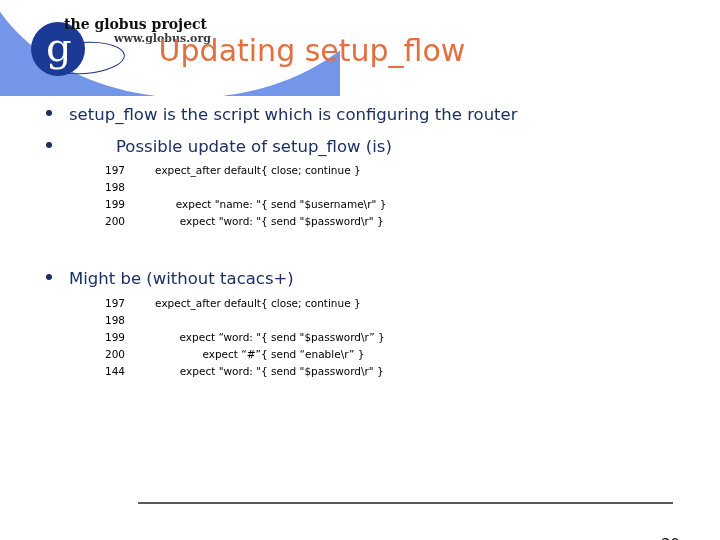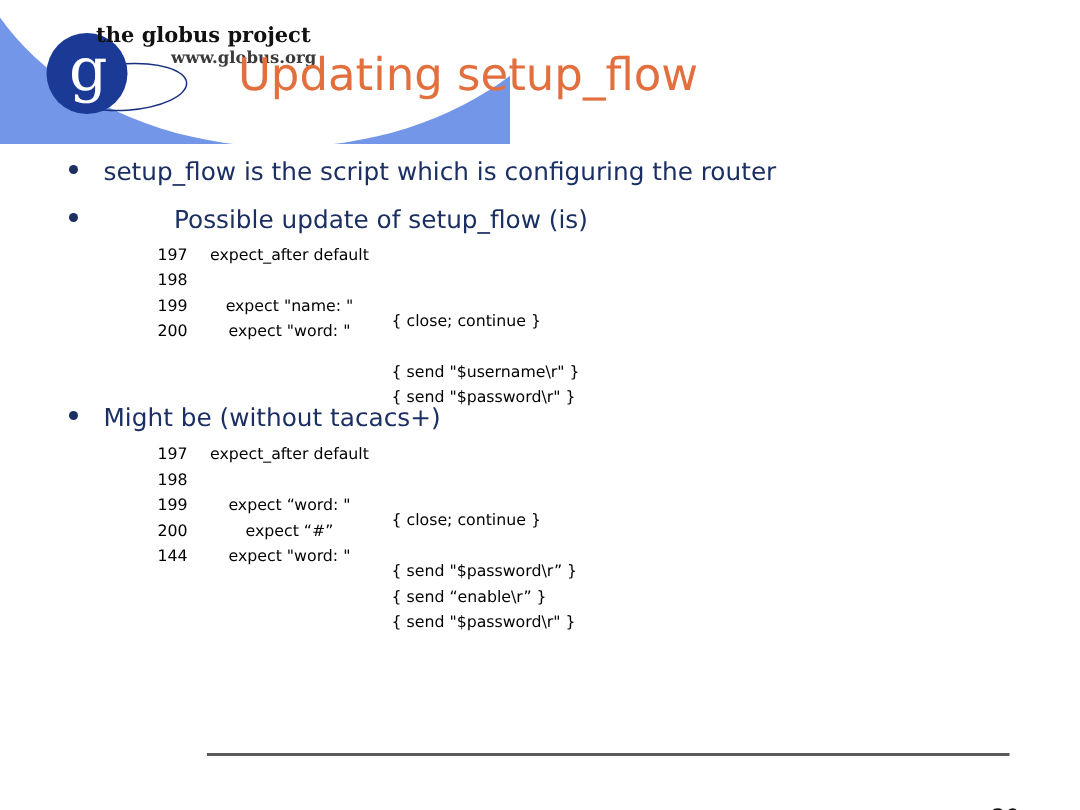--- a/index.html
+++ b/index.html
@@ -169,26 +169,25 @@
     white-space: pre;
   }
   .code-num {
     width: 42px;
     flex: 0 0 42px;
     text-align: right;
   }
   .code-cmd {
     width: 136px;
     flex: 0 0 136px;
-    text-align: center;
+    text-align: right;
   }
   .code-act {
     flex: 0 0 auto;
     text-align: left;
-    margin-top: 44px;
   }
 
   
   .footer-rule {
     position: absolute;
     left: 138px;
     top: 502px;
     width: 535px;
     height: 2px;
     background: #5a5a5a;

